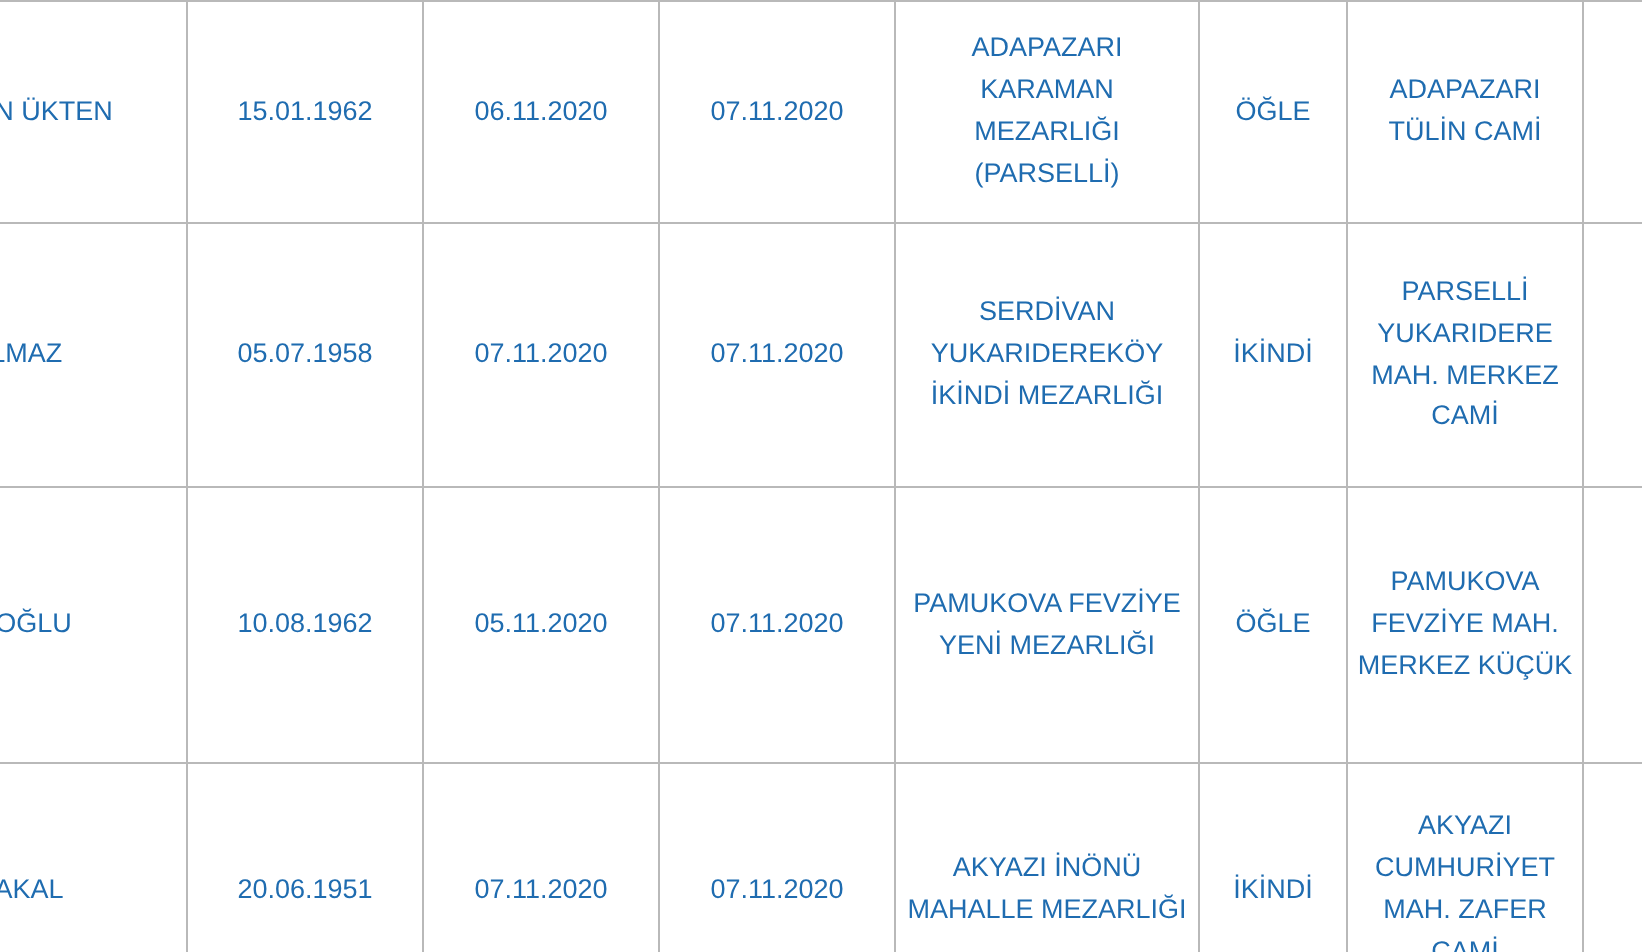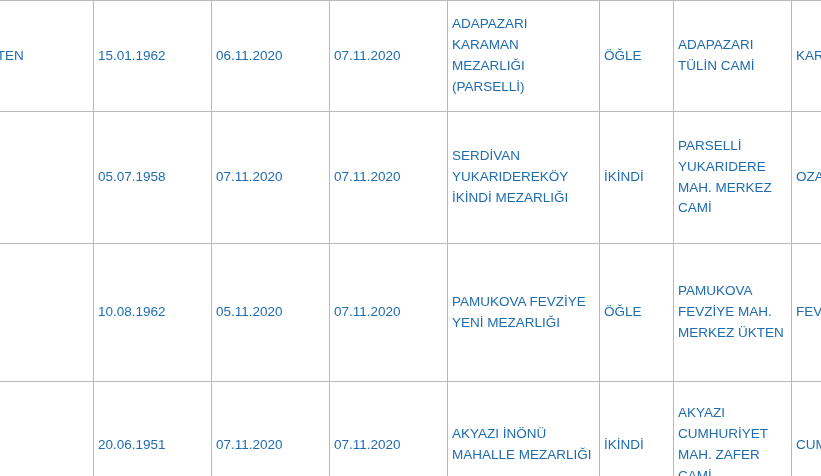--- a/index.html
+++ b/index.html
@@ -24,20 +24,21 @@
     table-layout: fixed;
     
     margin-left: -92px;
     width: 1010px;
   }
   table.data-table td {
     border: 1px solid #b9b9b9;
     color: #1f6cb0;
     font-size: 13.5px;
     line-height: 1.55;
+    text-align: center;
     vertical-align: middle;
     padding: 6px 4px;
     font-family: "Liberation Sans", sans-serif;
     white-space: normal;
     word-wrap: break-word;
   }
   
   col.c-name   { width: 185px; }
   col.c-birth  { width: 118px; }
   col.c-d1     { width: 118px; }
@@ -90,21 +91,21 @@
         <td>PARSELLİ YUKARIDERE MAH. MERKEZ CAMİ</td>
         <td>OZAN</td>
       </tr>
       <tr class="r2">
         <td>SARIOĞLU</td>
         <td>10.08.1962</td>
         <td>05.11.2020</td>
         <td>07.11.2020</td>
         <td>PAMUKOVA FEVZİYE YENİ MEZARLIĞI</td>
         <td>ÖĞLE</td>
-        <td>PAMUKOVA FEVZİYE MAH. MERKEZ ÜKTEN</td>
+        <td>PAMUKOVA FEVZİYE MAH. MERKEZ KÜÇÜK</td>
         <td>FEVZ</td>
       </tr>
       <tr class="r3">
         <td>AKSAKAL</td>
         <td>20.06.1951</td>
         <td>07.11.2020</td>
         <td>07.11.2020</td>
         <td>AKYAZI İNÖNÜ MAHALLE MEZARLIĞI</td>
         <td>İKİNDİ</td>
         <td>AKYAZI CUMHURİYET MAH. ZAFER CAMİ</td>

